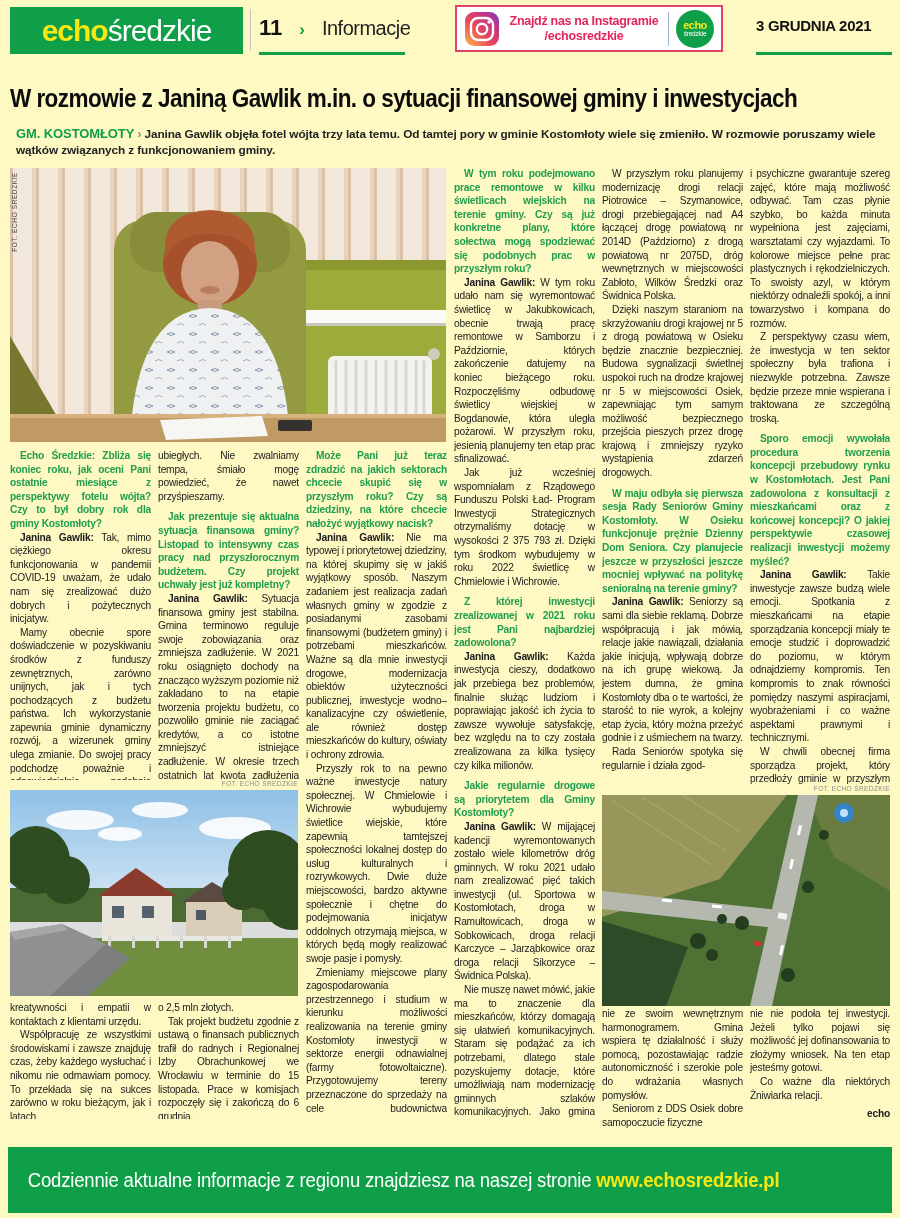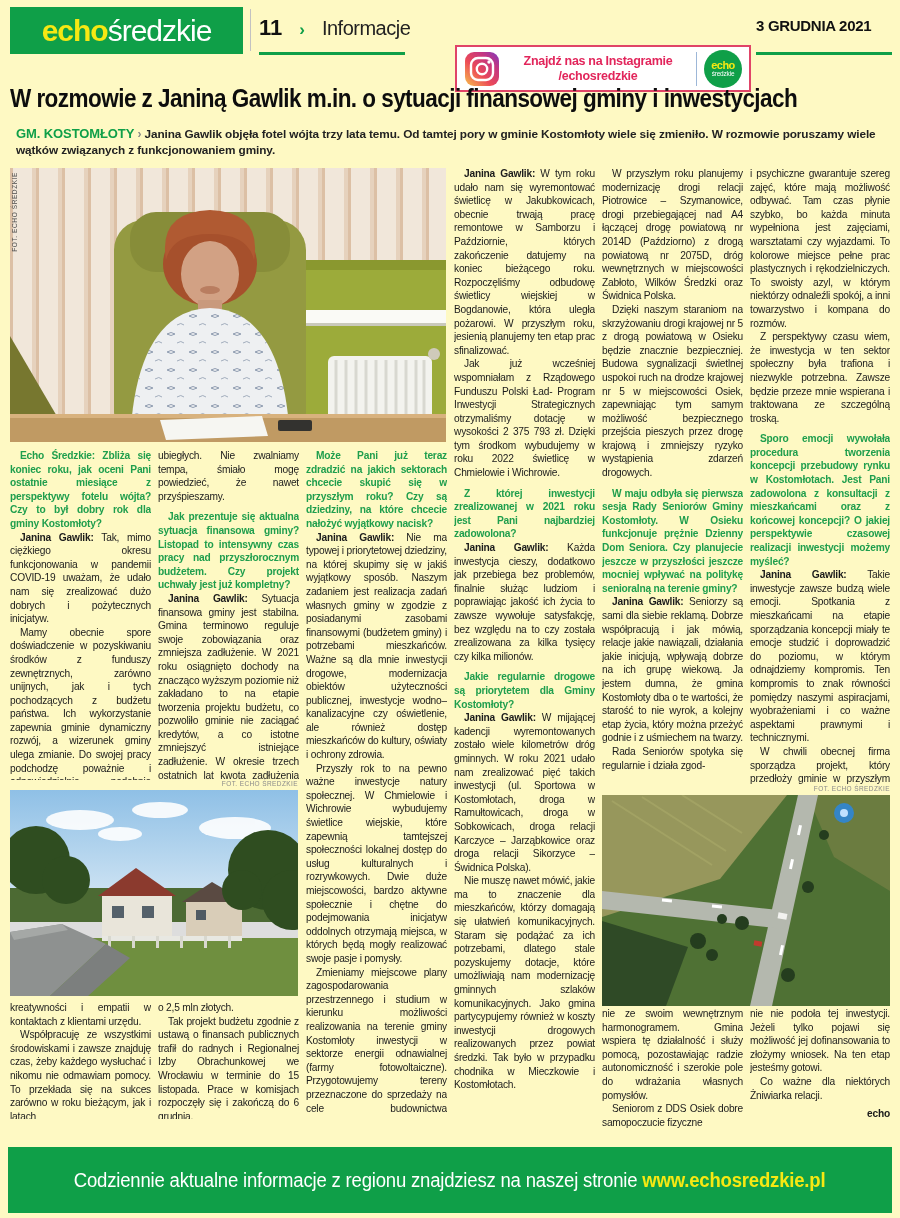--- a/index.html
+++ b/index.html
@@ -18,22 +18,22 @@
   .logo-box{left:10px;top:7px;width:233px;height:47px;background:var(--brand-green);
             display:flex;align-items:center;justify-content:center;letter-spacing:-1px;}
   .logo-echo{color:var(--logo-yellow);font-weight:bold;font-size:30px;}
   .logo-sredzkie{color:#ffffff;font-size:30px;}
   .header-divider{left:250px;top:9px;width:1px;height:42px;background:#c2c2c2;}
   .section-line{left:259px;top:15px;display:flex;align-items:baseline;gap:17px;white-space:nowrap;}
   .page-number{font-size:22px;font-weight:bold;color:#111;}
   .section-sep{font-size:17px;color:var(--brand-green);font-weight:bold;}
   .section-name{font-size:20px;color:#222;letter-spacing:-0.5px;}
   .section-underline{left:259px;top:52px;width:146px;height:3px;background:var(--brand-green);}
-  .insta-badge{left:455px;top:5px;width:296px;height:47px;border:2px solid #e04468;background:#fff;
-               display:flex;align-items:center;padding:0 7px;gap:7px;margin-top:40px;}
+  .insta-badge{left:455px;top:5px;width:268px;height:47px;border:2px solid #e04468;background:#fff;
+               display:flex;align-items:center;padding:0 7px;gap:7px;}
   .insta-text{color:var(--instagram-pink);font-weight:bold;font-size:12.5px;line-height:15px;
               text-align:center;flex:1;letter-spacing:-0.3px;}
   .insta-divider{width:1px;height:34px;background:#9db7d8;}
   .insta-logo-circle{width:38px;height:38px;border-radius:50%;background:var(--brand-green);
                      display:flex;flex-direction:column;align-items:center;justify-content:center;line-height:1;}
   .insta-logo-circle .t1{color:var(--logo-yellow);font-weight:bold;font-size:11px;letter-spacing:-0.5px;}
   .insta-logo-circle .t2{color:#fff;font-size:6.5px;letter-spacing:-0.2px;}
   .date-box{left:756px;top:17px;width:136px;text-align:left;font-size:15px;font-weight:bold;
             color:#111;letter-spacing:-0.3px;white-space:nowrap;}
   .date-underline{left:756px;top:52px;width:136px;height:3px;background:var(--brand-green);}
@@ -73,21 +73,21 @@
   .c4 {left:454px;top:167px;width:141px;height:951px;}
   .c5t{left:602px;top:167px;width:141px;height:621px;}
   .c6t{left:750px;top:167px;width:140px;height:621px;}
   .c1b{left:10px;top:1001px;width:141px;height:118px;}
   .c2b{left:158px;top:1001px;width:141px;height:118px;}
   .c5b{left:602px;top:1007px;width:141px;height:131px;}
   .c6b{left:750px;top:1007px;width:140px;height:131px;}
 
   
   .footer-banner{left:8px;top:1147px;width:884px;height:66px;background:var(--brand-green);
-                 display:flex;align-items:center;justify-content:center;white-space:nowrap;}
+                 display:flex;align-items:center;white-space:nowrap;}
   .footer-inner{font-size:19.5px;color:#ffffff;letter-spacing:-0.2px;transform:scaleX(0.95);}
   .footer-url{color:var(--logo-yellow);font-weight:bold;}
 </style>
 </head>
 <body>
 
 <div id="page">
 
   <div class="abs logo-box">
     <span class="logo-echo">echo</span>
@@ -295,20 +295,21 @@
       <p class="q">Jak prezentuje się aktualna sytuacja finansowa gminy? Listopad to intensywny czas pracy nad przyszłorocznym budżetem. Czy projekt uchwały jest już kompletny?</p>
       <p class="a"><b>Janina Gawlik: </b>Sytuacja finansowa gminy jest stabilna. Gmina terminowo reguluje swoje zobowiązania oraz zmniejsza zadłużenie. W 2021 roku osiągnięto dochody na znacząco wyższym poziomie niż zakładano to na etapie tworzenia projektu budżetu, co pozwoliło gminie nie zaciągać kredytów, a co istotne zmniejszyć istniejące zadłużenie. W okresie trzech ostatnich lat kwota zadłużenia spadła</p>
     </div>
   <div class="abs colseg c3">
       <p class="q">Może Pani już teraz zdradzić na jakich sektorach chcecie skupić się w przyszłym roku? Czy są dziedziny, na które chcecie nałożyć wyjątkowy nacisk?</p>
       <p class="a"><b>Janina Gawlik: </b>Nie ma typowej i priorytetowej dziedziny, na której skupimy się w jakiś wyjątkowy sposób. Naszym zadaniem jest realizacja zadań własnych gminy w zgodzie z posiadanymi zasobami finansowymi (budżetem gminy) i potrzebami mieszkańców. Ważne są dla mnie inwestycji drogowe, modernizacja obiektów użyteczności publicznej, inwestycje wodno–kanalizacyjne czy oświetlenie, ale również dostęp mieszkańców do kultury, oświaty i ochrony zdrowia.</p>
       <p class="p">Przyszły rok to na pewno ważne inwestycje natury społecznej. W Chmielowie i Wichrowie wybudujemy świetlice wiejskie, które zapewnią tamtejszej społeczności lokalnej dostęp do usług kulturalnych i rozrywkowych. Dwie duże miejscowości, bardzo aktywne społecznie i chętne do podejmowania inicjatyw oddolnych otrzymają miejsca, w których będą mogły realizować swoje pasje i pomysły.</p>
       <p class="p">Zmieniamy miejscowe plany zagospodarowania przestrzennego i studium w kierunku możliwości realizowania na terenie gminy Kostomłoty inwestycji w sektorze energii odnawialnej (farmy fotowoltaiczne). Przygotowujemy tereny przeznaczone do sprzedaży na cele budownictwa mieszkaniowego. Widzimy, że zapotrzebowanie na działki budowlane i zainteresowanie zamieszkaniem na terenie gminy Kostomłoty rośnie.</p>
     </div>
   <div class="abs colseg c4">
+      <p class="q">W tym roku podejmowano prace remontowe w kilku świetlicach wiejskich na terenie gminy. Czy są już konkretne plany, które sołectwa mogą spodziewać się podobnych prac w przyszłym roku?</p>
       <p class="a"><b>Janina Gawlik: </b>W tym roku udało nam się wyremontować świetlicę w Jakubkowicach, obecnie trwają pracę remontowe w Samborzu i Paździornie, których zakończenie datujemy na koniec bieżącego roku. Rozpoczęliśmy odbudowę świetlicy wiejskiej w Bogdanowie, która uległa pożarowi. W przyszłym roku, jesienią planujemy ten etap prac sfinalizować.</p>
       <p class="p">Jak już wcześniej wspomniałam z Rządowego Funduszu Polski Ład- Program Inwestycji Strategicznych otrzymaliśmy dotację w wysokości 2 375 793 zł. Dzięki tym środkom wybudujemy w roku 2022 świetlicę w Chmielowie i Wichrowie.</p>
       <p class="q">Z której inwestycji zrealizowanej w 2021 roku jest Pani najbardziej zadowolona?</p>
       <p class="a"><b>Janina Gawlik: </b>Każda inwestycja cieszy, dodatkowo jak przebiega bez problemów, finalnie służąc ludziom i poprawiając jakość ich życia to zawsze wywołuje satysfakcję, bez względu na to czy została zrealizowana za kilka tysięcy czy kilka milionów.</p>
       <p class="q">Jakie regularnie drogowe są priorytetem dla Gminy Kostomłoty?</p>
       <p class="a"><b>Janina Gawlik: </b>W mijającej kadencji wyremontowanych zostało wiele kilometrów dróg gminnych. W roku 2021 udało nam zrealizować pięć takich inwestycji (ul. Sportowa w Kostomłotach, droga w Ramułtowicach, droga w Sobkowicach, droga relacji Karczyce – Jarząbkowice oraz droga relacji Sikorzyce – Świdnica Polska).</p>
       <p class="p">Nie muszę nawet mówić, jakie ma to znaczenie dla mieszkańców, którzy domagają się ułatwień komunikacyjnych. Staram się podążać za ich potrzebami, dlatego stale pozyskujemy dotacje, które umożliwiają nam modernizację gminnych szlaków komunikacyjnych. Jako gmina partycypujemy również w koszty inwestycji drogowych realizowanych przez powiat średzki. Tak było w przypadku chodnika w Mieczkowie i Kostomłotach.</p>
     </div>
   <div class="abs colseg c5t">
       <p class="p">W przyszłym roku planujemy modernizację drogi relacji Piotrowice – Szymanowice, drogi przebiegającej nad A4 łączącej drogę powiatową nr 2014D (Paździorno) z drogą powiatową nr 2075D, dróg wewnętrznych w miejscowości Zabłoto, Wilków Średzki oraz Świdnica Polska.</p>

